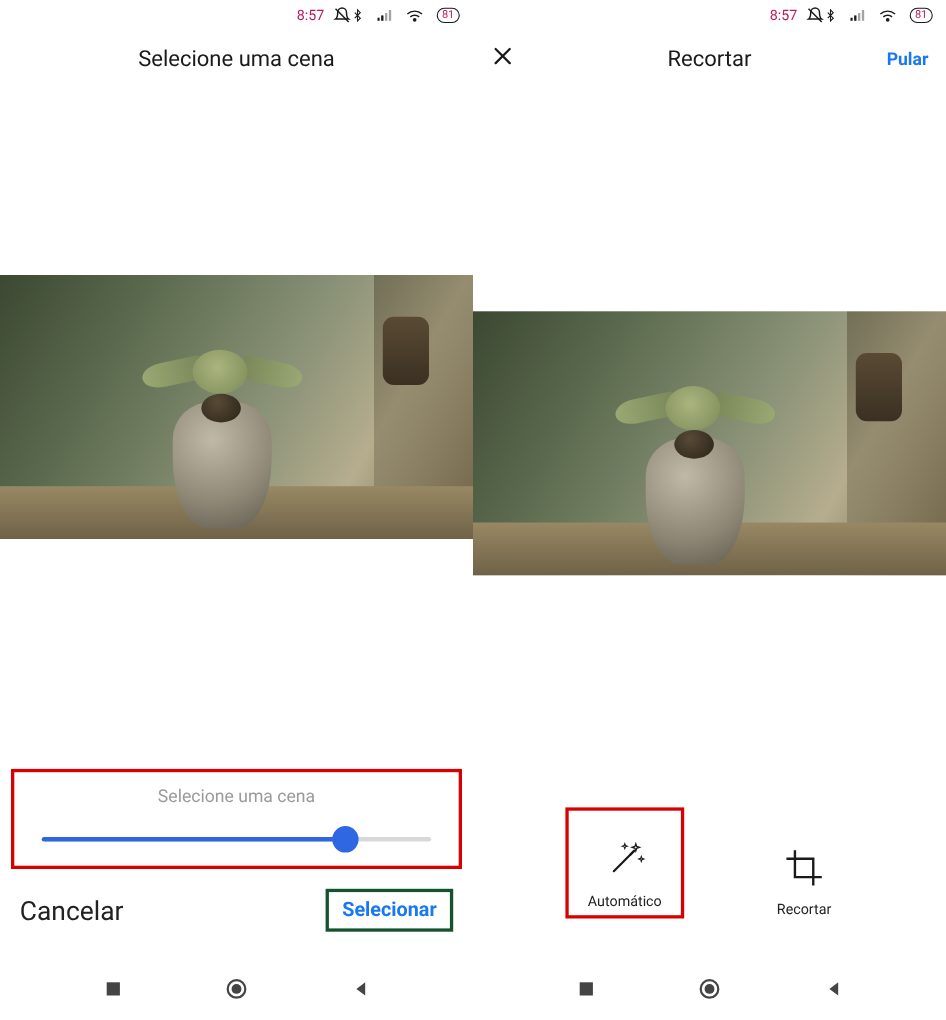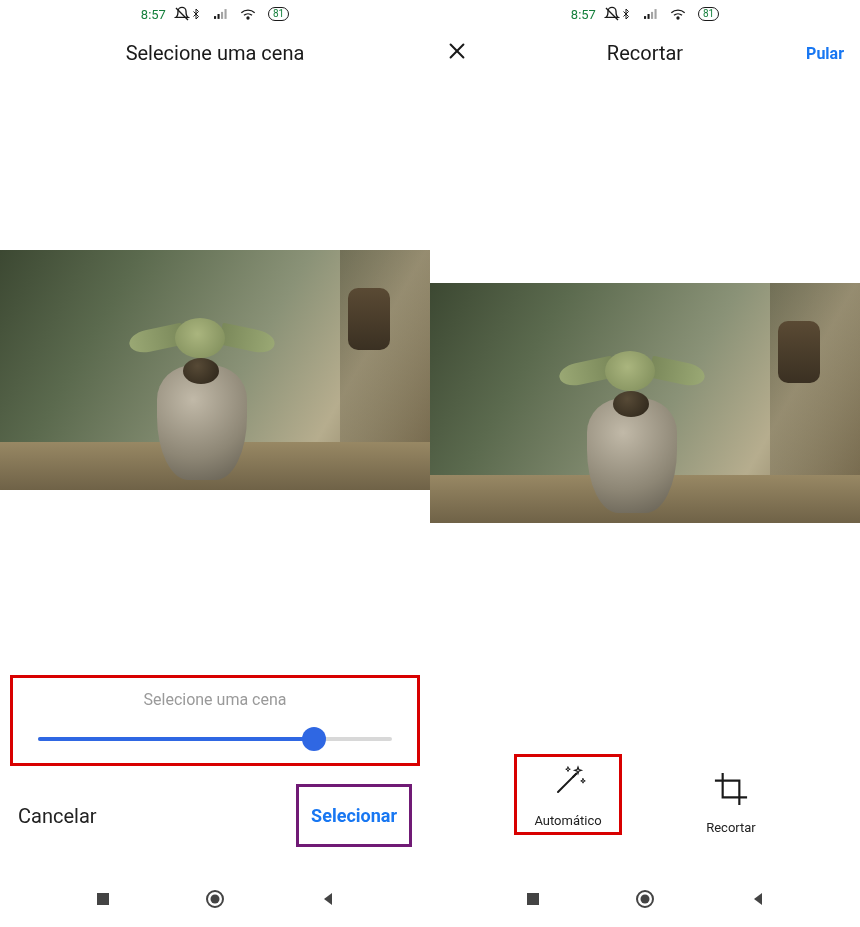--- a/index.html
+++ b/index.html
@@ -18,24 +18,24 @@
     flex-direction: column;
     background: #fff;
   }
   .pane + .pane { border-left: 0; }
 
   
   .status {
     height: 28px;
     display: flex;
     align-items: center;
-    justify-content: center;
-    padding: 0 28px;
+    justify-content: flex-end;
+    padding: 0 12px;
     font-size: 13px;
-    color: #15803d;
+    color: #be185d;
   }
   .status-left { display: flex; align-items: center; gap: 8px; }
   .status-right { display: flex; align-items: center; gap: 12px; }
   .status svg { display: block; }
 
   
   .appbar {
     height: 50px;
     display: flex;
     align-items: center;
@@ -115,26 +115,26 @@
   }
 
   
   .bottom-row {
     display: flex;
     justify-content: space-between;
     align-items: center;
     padding: 18px 18px 28px 18px;
   }
   .cancel {
-    font-size: 20px;
+    font-size: 24px;
     color: #222;
   }
   .select-outline {
-    border: 3px solid #701a75;
-    padding: 18px 12px;
+    border: 3px solid #14532d;
+    padding: 6px 12px;
   }
   .select {
     color: #1877f2;
     font-size: 18px;
     font-weight: 700;
   }
 
   
   .navbar {
     height: 52px;
@@ -163,21 +163,21 @@
     color: #222;
   }
   .tool-icon {
     width: 42px; height: 42px;
     display: flex;
     align-items: center;
     justify-content: center;
   }
   .tool-box {
     border: 3px solid #d80000;
-    padding: 4px 6px 4px;
+    padding: 24px 6px 4px;
   }
 
   
   .figure {
     position: absolute;
     left: 50%;
     bottom: 10px;
     transform: translateX(-60%);
     width: 130px;
     height: 190px;

